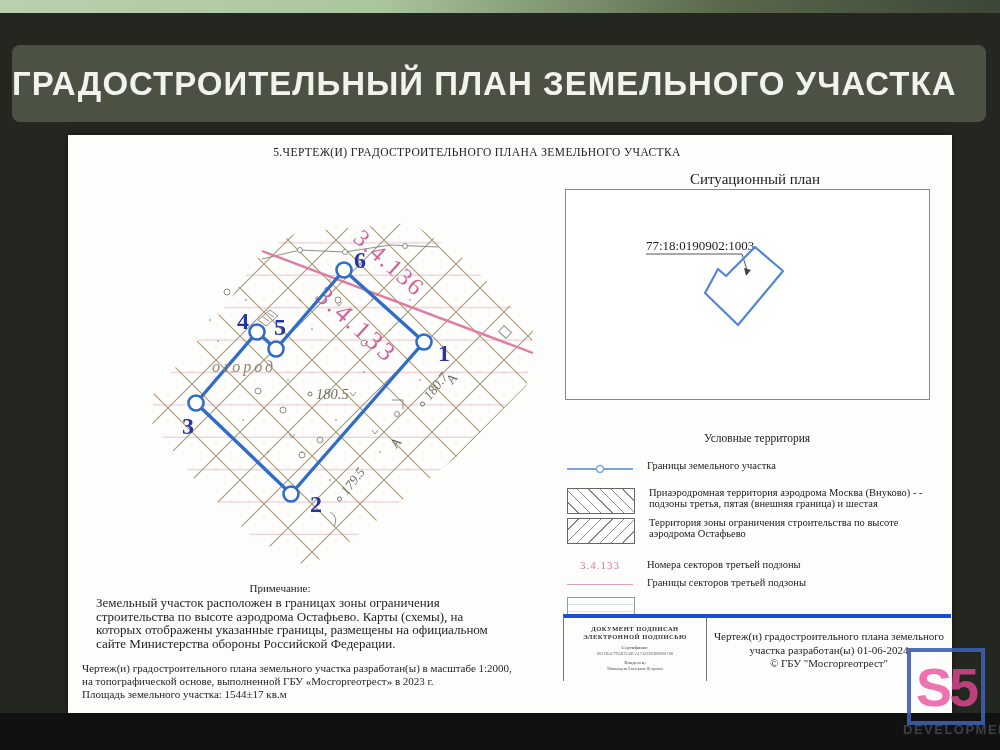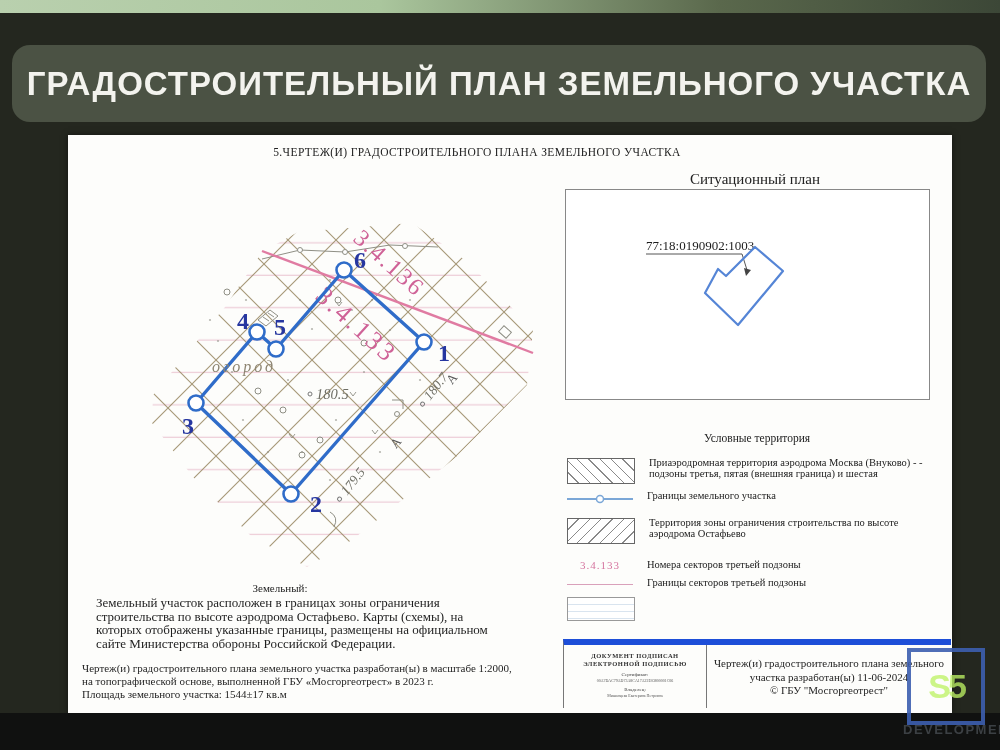--- a/index.html
+++ b/index.html
@@ -1,21 +1,21 @@
 <!DOCTYPE html>
 <html><head>
 <meta charset="utf-8">
 <style>
   html,body{margin:0;padding:0;background:#17181a;}
   #screen{position:relative;width:1000px;height:750px;overflow:hidden;
           background:#24271f;font-family:"Liberation Serif",serif;}
   .topstrip{position:absolute;left:0;top:0;width:1000px;height:13px;
             background:linear-gradient(to right,#b9d0ae 0%,#aac69d 38%,#5a684c 72%,#3c4737 100%);}
-  .banner{position:absolute;left:12px;top:45px;width:974px;height:77px;border-radius:18px;
-          background:#4b5244;display:flex;align-items:center;justify-content:center;}
+  .banner{position:absolute;left:12px;top:45px;width:974px;height:77px;border-radius:8px;
+          background:#4b5244;display:flex;align-items:center;}
   .banner span{color:#f3f3ee;font-family:"Liberation Sans",sans-serif;font-weight:bold;
                font-size:33px;letter-spacing:1px;white-space:nowrap;}
   .page{position:absolute;left:68px;top:135px;width:884px;height:578px;background:#fdfdfb;
         box-shadow:0 0 6px rgba(0,0,0,.5);}
   .doc-heading{position:absolute;left:68px;top:146px;width:818px;text-align:center;
                font-size:11.5px;color:#222;letter-spacing:.4px;}
   .sit-title{position:absolute;left:655px;top:171px;width:200px;text-align:center;
              font-size:15px;color:#222;}
   .legend-title{position:absolute;left:657px;top:432px;width:200px;text-align:center;
                 font-size:11.5px;color:#222;}
@@ -30,34 +30,34 @@
      repeating-linear-gradient(to bottom,#ffffff 0 6px,#d9e4ef 6px 7px);}
   .pinknum{color:#d5749f;font-size:11px;text-align:center;letter-spacing:1px;padding-top:2px;}
   .pinkline{border-top:1.6px solid #d9a0ba;margin-top:6px;}
   .parc-line{margin-top:4px;}
   .note-title{position:absolute;left:180px;top:582px;width:200px;text-align:center;
               font-size:11px;color:#1f1f1f;}
   .note-body{position:absolute;left:96px;top:596px;width:416px;font-size:13px;
              line-height:13.5px;color:#1f1f1f;}
   .footer-text{position:absolute;left:82px;top:662px;width:470px;font-size:11px;
                line-height:13.2px;color:#1f1f1f;}
-  .bottom-boxes{position:absolute;left:563px;top:639px;width:387px;height:63px;
-                border-top:6px solid #1d4ed8;border-left:1px solid #777;display:flex;
+  .bottom-boxes{position:absolute;left:563px;top:614px;width:387px;height:63px;
+                border-top:4px solid #1d4ed8;border-left:1px solid #777;display:flex;
                 background:#fdfdfb;}
   .stamp{width:142px;flex:0 0 142px;border-right:1px solid #777;text-align:center;
          padding-top:7px;color:#333;}
   .stamp .t{font-size:6.5px;letter-spacing:.5px;line-height:8px;font-weight:bold;}
   .stamp .s{font-size:5px;line-height:6px;margin-top:4px;color:#444;}
   .stamp .v{font-size:4.4px;line-height:5px;color:#555;transform:scale(.9);}
   .credits{flex:1;text-align:center;padding-top:12px;font-size:11px;line-height:13.5px;color:#1f1f1f;}
   .wm-square{position:absolute;left:907px;top:648px;width:70px;height:69px;
              border:4px solid #3d5fb0;opacity:.9;z-index:6;display:flex;align-items:center;
              justify-content:center;}
-  .wm-square span{font-family:"Liberation Sans",sans-serif;font-weight:800;font-size:34px;
-                  color:#bef264;letter-spacing:-3px;opacity:.85;}
+  .wm-square span{font-family:"Liberation Sans",sans-serif;font-weight:800;font-size:54px;
+                  color:#ec4899;letter-spacing:-3px;opacity:.85;}
   .wm-dev{position:absolute;left:903px;top:722px;width:97px;overflow:hidden;z-index:6;
           font-family:"Liberation Sans",sans-serif;font-weight:bold;font-size:13px;
           letter-spacing:1.5px;color:#3c4044;}
   .bottom-band{position:absolute;left:0;top:713px;width:1000px;height:37px;background:#101110;}
   svg text{font-family:"Liberation Serif",serif;}
 </style>
 </head>
 <body>
 
 <div id="screen">
@@ -180,76 +180,76 @@
     <g>
       <line x1="742" y1="254" x2="747" y2="270" stroke="#555" stroke-width="1"></line>
       <polygon points="744,268 751,270 746,276" fill="#444"></polygon>
     </g>
     <polygon points="755,247 783,271 738,325 705,293 718,269 726,276" fill="none" stroke="#5585d6" stroke-width="2.2" stroke-linejoin="round"></polygon>
   </svg>
 
   <div class="legend-title">Условные территория</div>
   <div class="legend">
 
-    <div class="lrow" style="margin-bottom:4px;">
-      <div class="lswatch hatchbox hatch-fwd"></div>
-      <div class="llabel">Приаэродромная территория аэродрома Москва (Внуково) - - подзоны третья, пятая (внешняя граница) и шестая</div>
-    </div>
-
     <div class="lrow" style="margin-bottom:8px;">
       <div class="lswatch parc-line">
         <svg width="66" height="14">
             <line x1="0" y1="7" x2="66" y2="7" stroke="#7ba7d7" stroke-width="2"></line>
         <circle cx="33" cy="7" r="3.5" fill="#fff" stroke="#7ba7d7" stroke-width="1.5"></circle>
           </svg>
       </div>
       <div class="llabel" style="padding-top:3px">Границы земельного участка</div>
     </div>
 
+    <div class="lrow" style="margin-bottom:4px;">
+      <div class="lswatch hatchbox hatch-fwd"></div>
+      <div class="llabel">Приаэродромная территория аэродрома Москва (Внуково) - - подзоны третья, пятая (внешняя граница) и шестая</div>
+    </div>
+
     <div class="lrow" style="margin-bottom:13px;">
       <div class="lswatch hatchbox hatch-back"></div>
       <div class="llabel">Территория зоны ограничения строительства по высоте аэродрома Остафьево</div>
     </div>
 
     <div class="lrow" style="margin-bottom:7px;">
       <div class="lswatch pinknum">3.4.133</div>
       <div class="llabel" style="padding-top:3px">Номера секторов третьей подзоны</div>
     </div>
 
     <div class="lrow" style="margin-bottom:8px;">
       <div class="lswatch pinkline"></div>
       <div class="llabel">Границы секторов третьей подзоны</div>
     </div>
 
     <div class="lrow">
       <div class="lswatch waterbox"></div>
     </div>
   </div>
 
-  <div class="note-title">Земельный:</div>
+  <div class="note-title">Примечание:</div>
   <div class="note-body">Земельный участок расположен в границах зоны ограничения строительства по высоте аэродрома Остафьево. Карты (схемы), на которых отображены указанные  границы, размещены на официальном сайте Министерства обороны Российской Федерации.</div>
 
   <div class="footer-text">
     <div>Чертеж(и) градостроительного плана земельного участка разработан(ы) в масштабе 1:2000,</div>
     <div>на топографической основе, выполненной ГБУ «Мосгоргеотрест» в 2023 г.</div>
     <div>Площадь земельного участка: 1544±17 кв.м</div>
   </div>
 
   <div class="bottom-boxes">
     <div class="stamp">
       <div class="t">ДОКУМЕНТ ПОДПИСАН</div>
       <div class="t">ЭЛЕКТРОННОЙ ПОДПИСЬЮ</div>
       <div class="s">Сертификат:</div>
       <div class="v">00A7DAC79AD73A8CA17A22E03800001C06</div>
       <div class="s">Владелец:</div>
       <div class="v">Мишанцева Екатерина Петровна</div>
     </div>
     <div class="credits">
       <div>Чертеж(и) градостроительного плана земельного</div>
-      <div>участка разработан(ы) 11-06-2024</div>
+      <div>участка разработан(ы) 01-06-2024</div>
       <div>© ГБУ "Мосгоргеотрест"</div>
     </div>
   </div>
 
   <div class="bottom-band"></div>
   <div class="wm-square">
     <span>S5</span>
   </div>
   <div class="wm-dev">DEVELOPMENT</div>
 </div>

